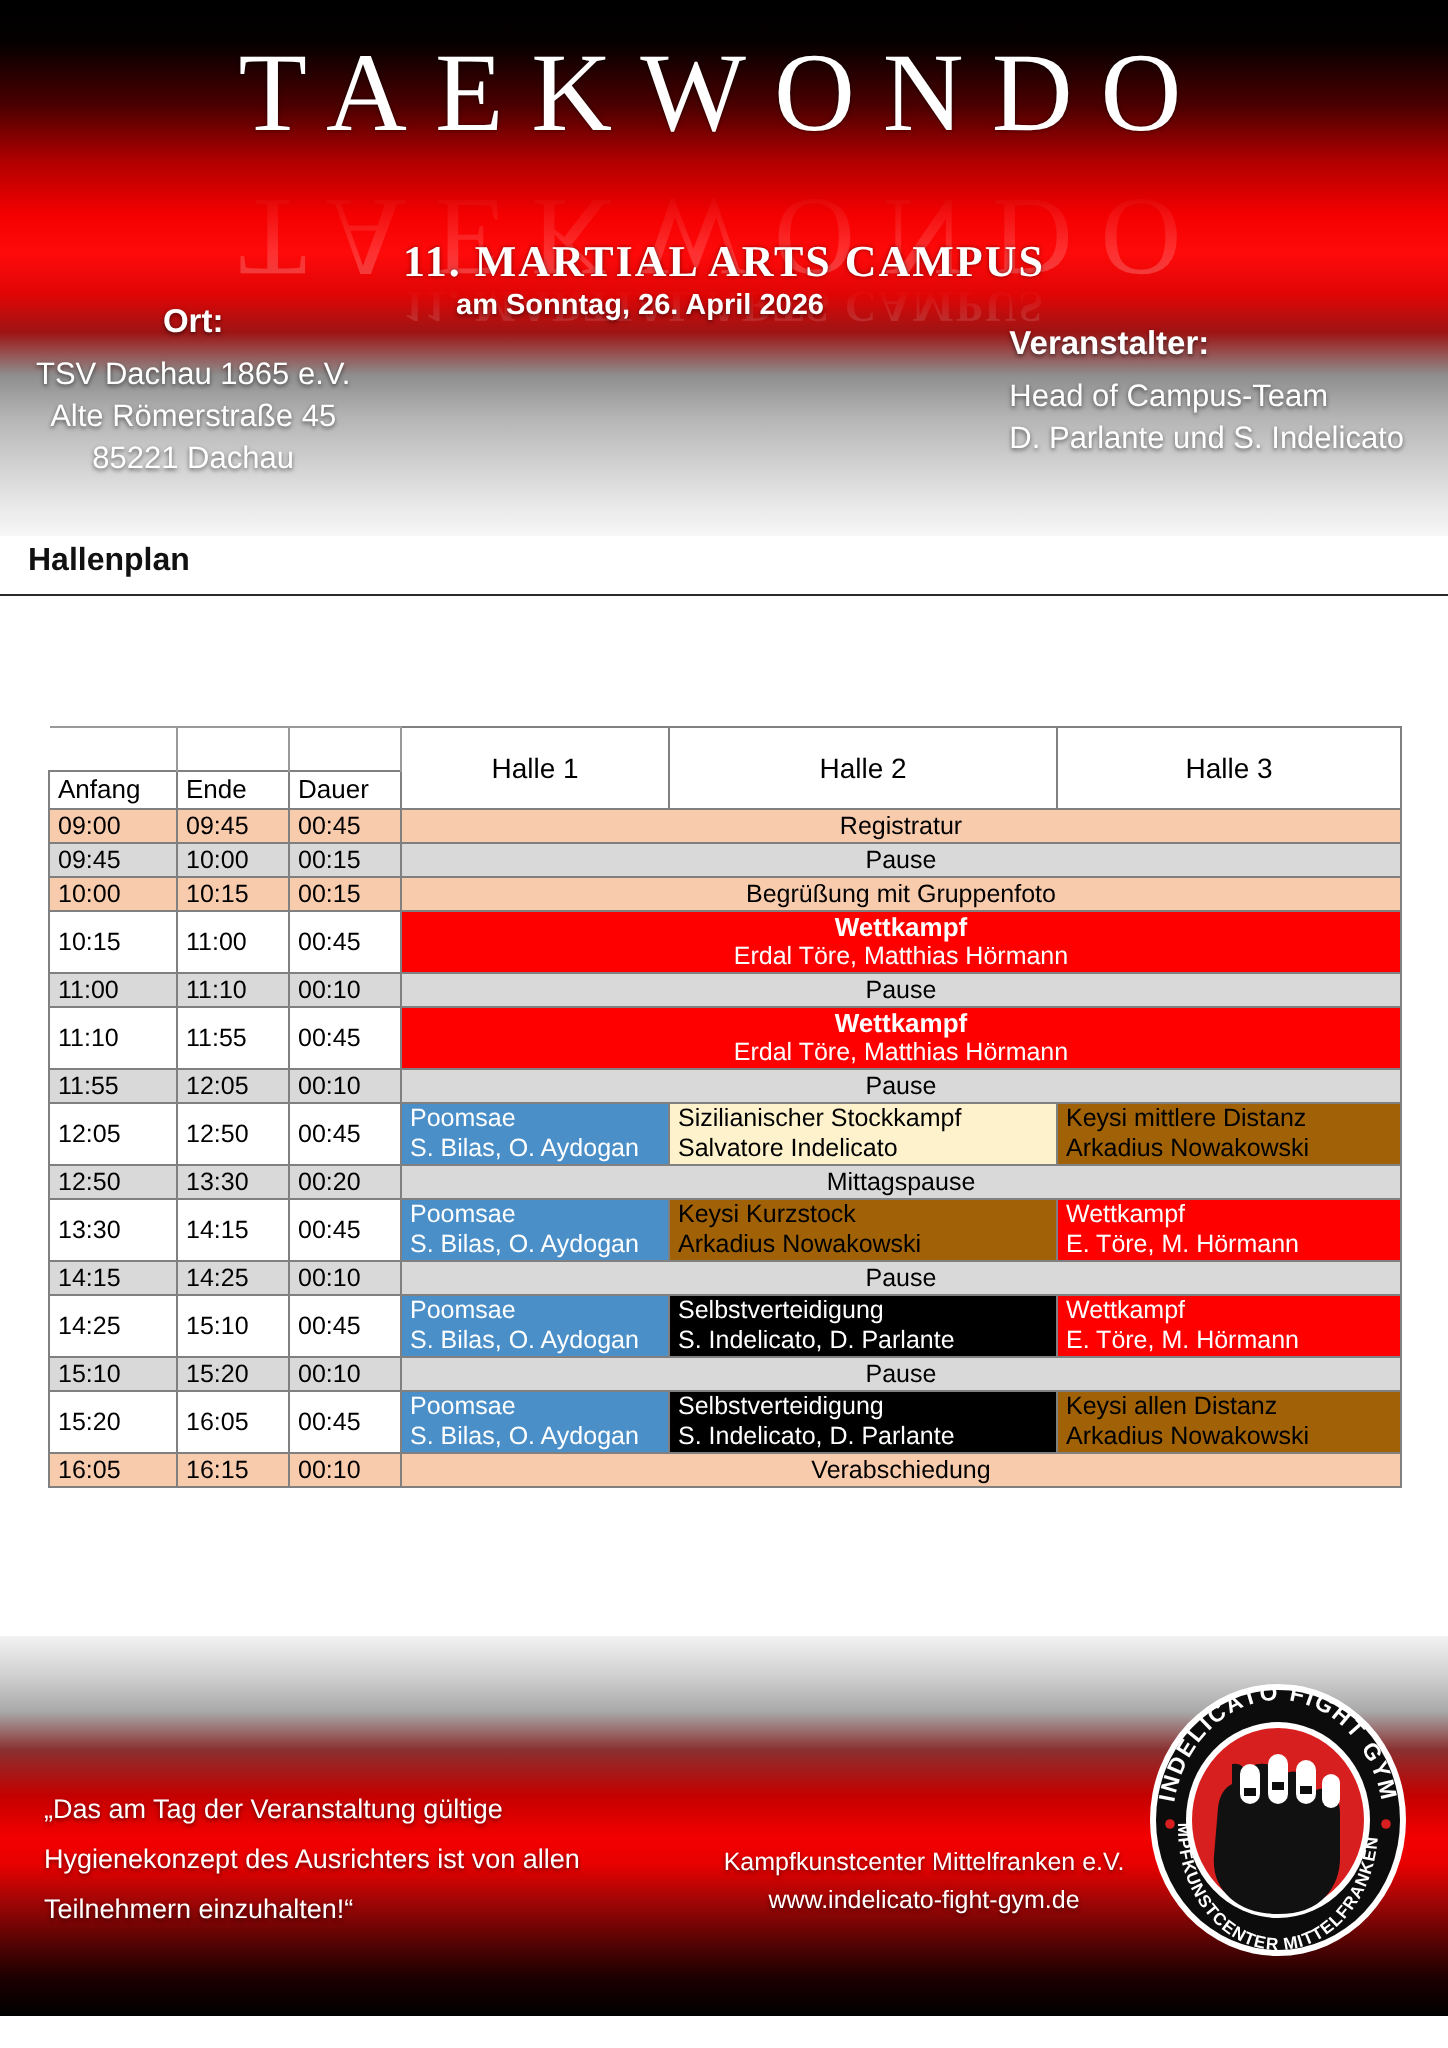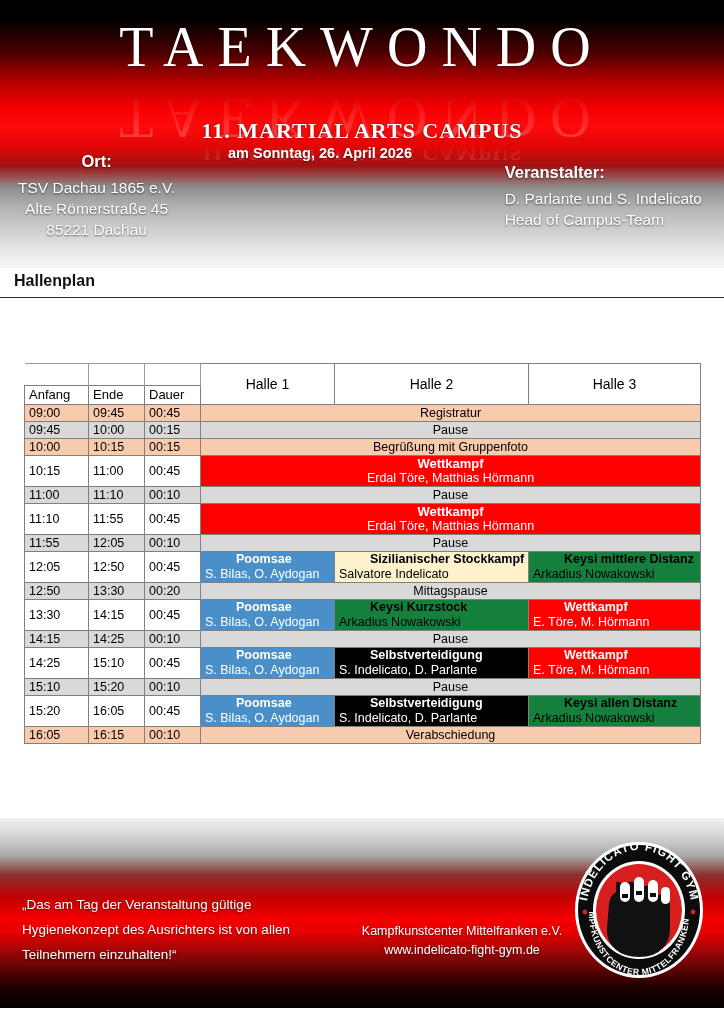--- a/index.html
+++ b/index.html
@@ -137,27 +137,27 @@
   tr.peach td.timecell, td.timecell.peach { background: #f8cbac; }
   tr.grey  td.timecell, td.timecell.grey  { background: #d9d9d9; }
 
   td.span-cell { text-align: center; font-size: 12.5px; }
   td.span-cell.peach { background: #f8cbac; color: #000; }
   td.span-cell.grey  { background: #d9d9d9; color: #000; }
 
   td.act {
     padding: 1px 5px 2px 5px; line-height: 15px; vertical-align: top;
   }
-  td.act .t { font-weight: 700; font-size: 12.5px; display: block; white-space: nowrap; margin-left: 31px; }
+  td.act .t { font-weight: 400; font-size: 12.5px; display: block; white-space: nowrap; }
   td.act .s { font-weight: 400; font-size: 12.5px; display: block; white-space: nowrap; }
 
   .bg-red    { background: #ff0000; }
   .bg-blue   { background: #4a8fc8; }
   .bg-cream  { background: #fdf2cc; }
-  .bg-orange { background: #15803d; }
+  .bg-orange { background: #a16207; }
   .bg-black  { background: #000000; }
   .fg-white  { color: #ffffff; }
   .fg-black  { color: #000000; }
   .fg-white .s { color: #ffffff; }
   .fg-black .s { color: #000000; }
 
   td.redrow2 { background: #ff0000; color:#fff; text-align:center; line-height: 15px; padding: 1px 0 2px 0; }
   td.redrow2 .t { font-weight: 700; display:block; font-size: 13px; }
   td.redrow2 .s { font-weight: 400; display:block; font-size: 12.5px; }
 
@@ -215,22 +215,22 @@
 
     <div class="infocol left">
       <span class="lbl">Ort:</span>
       <span class="ln">TSV Dachau 1865 e.V.</span>
       <span class="ln">Alte Römerstraße 45</span>
       <span class="ln">85221 Dachau</span>
     </div>
 
     <div class="infocol right">
       <span class="lbl">Veranstalter:</span>
+      <span class="ln">Head of Campus-Team</span>
       <span class="ln">D. Parlante und S. Indelicato</span>
-      <span class="ln">Head of Campus-Team</span>
     </div>
   </div>
 
   <div class="hallenplan">
     <span>Hallenplan</span>
   </div>
 
   <div class="sched-wrap">
     <table class="sched">
       <colgroup>

